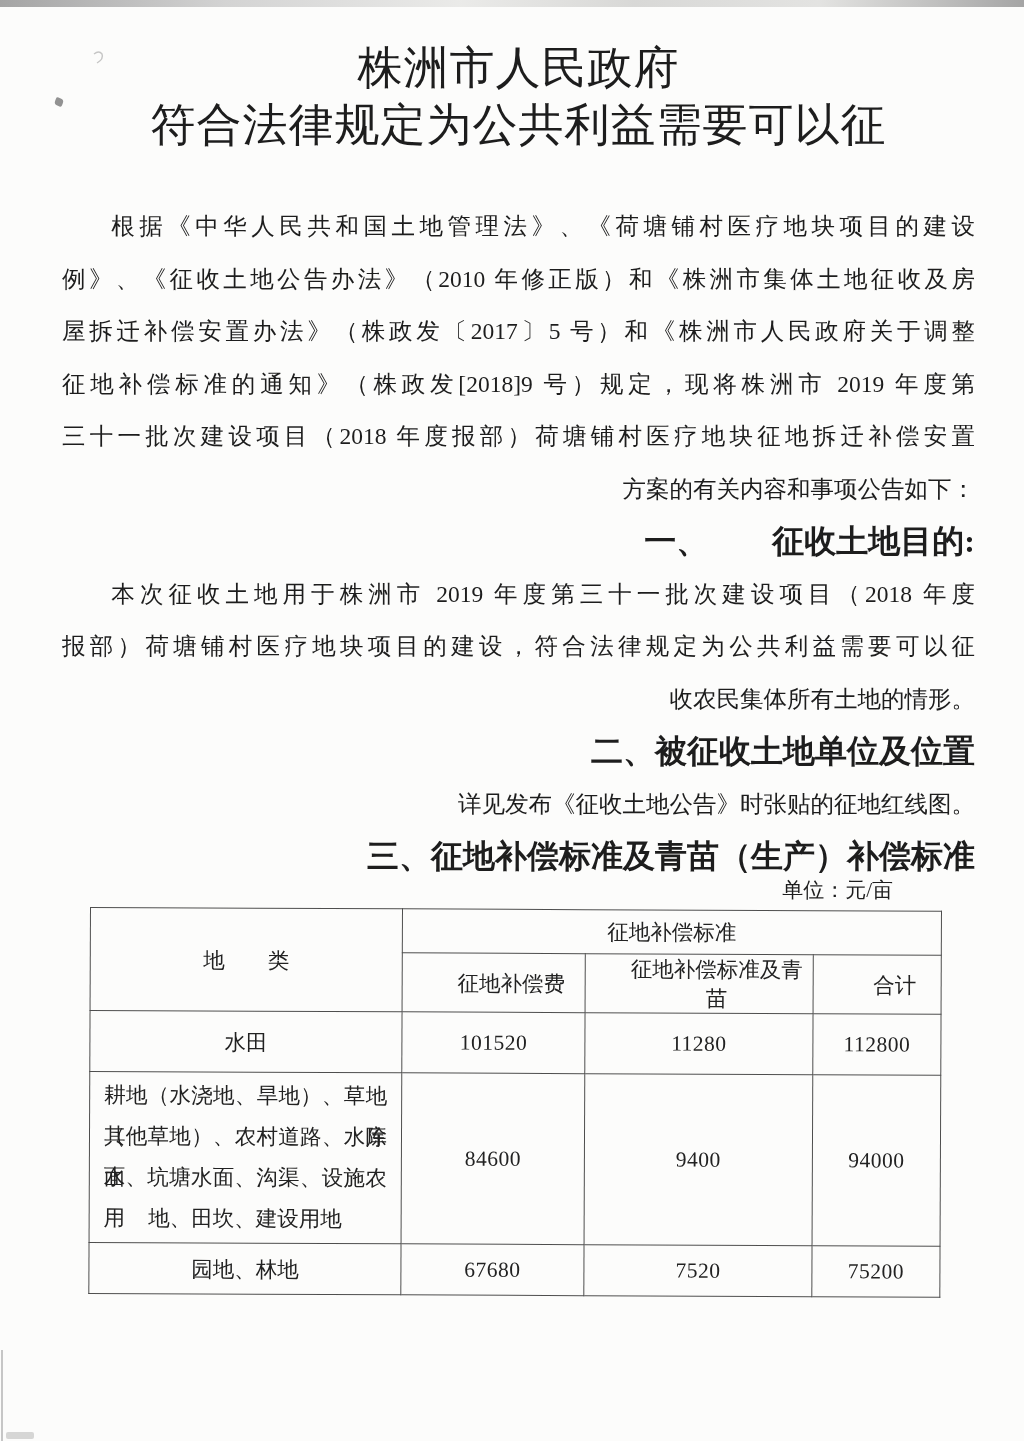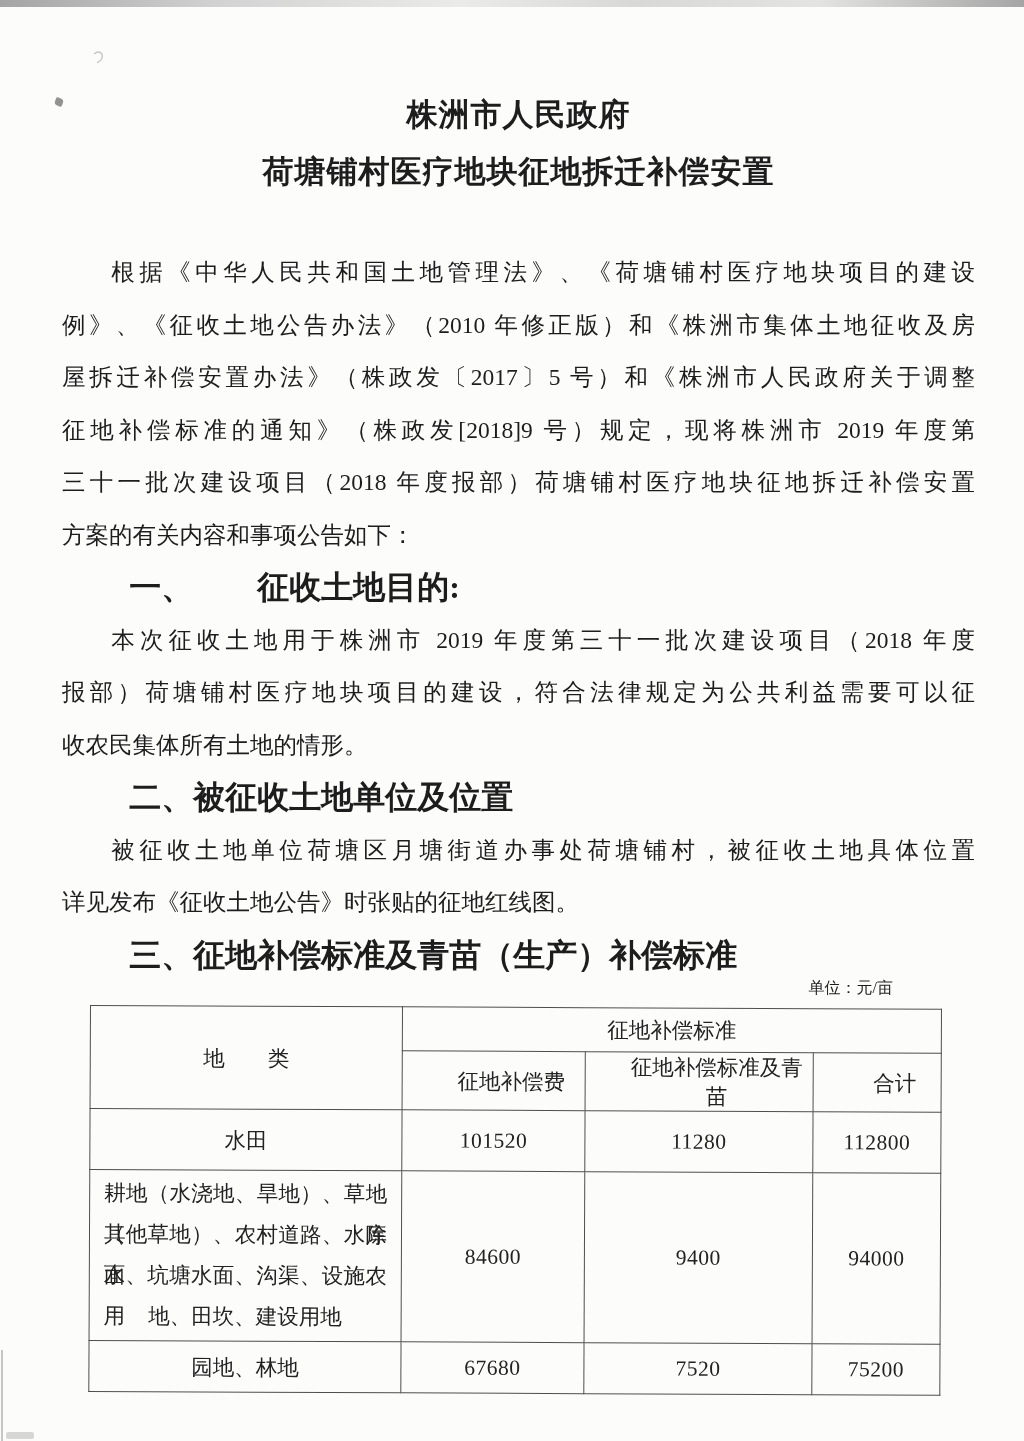--- a/index.html
+++ b/index.html
@@ -26,29 +26,29 @@
   }
   .edge-line-left {
     position:absolute; left:1px; top:1350px; width:2px; height:91px; background:#c6c6c6;
   }
   .smudge-bottom {
     position:absolute; left:6px; top:1432px; width:28px; height:7px; background:#bdbdbd; opacity:.6; border-radius:2px;
   }
 
   .content { position:absolute; left:62px; top:0; width:913px; }
 
-  .title { margin-top:86px; text-align:center; font-weight:700; font-size:31px; line-height:57px; letter-spacing:1px; }
+  .title { margin-top:40px; text-align:center; font-weight:400; font-size:45px; line-height:57px; letter-spacing:1px; }
 
   .body { margin-top:46px; font-size:23.5px; }
-  .line { height:52.5px; line-height:52.5px; }
+  .line { height:52.5px; line-height:52.5px;text-align:right; }
   .jl { text-align:justify; text-align-last:justify; }
   .indent { text-indent:2.1em; }
   .heading { font-weight:700; font-size:32px; }
 
-  .unit { text-align:right; padding-right:82px; font-size:16px; height:26px; line-height:26px; margin-top:-6px; }
+  .unit { text-align:right; padding-right:82px; font-size:21px; height:26px; line-height:26px; margin-top:-6px; }
 
   .tbl-wrap { margin-top:4px; margin-left:28px; width:851px; transform:rotate(0.25deg); transform-origin:0 0; }
   table.comp { border-collapse:collapse; width:851px; table-layout:fixed; }
   table.comp th, table.comp td {
     border:1.3px solid #4e4e4e; padding:0;
     text-align:center; vertical-align:middle;
     font-weight:400; font-size:21.5px; color:#222;
   }
   .col-land  { width:312px; }
   .col-fee   { width:183px; }
@@ -77,41 +77,40 @@
     </svg>
   </div>
   <div class="speck"></div>
   <div class="edge-line-left"></div>
   <div class="smudge-bottom"></div>
 
   <div class="content">
 
     <div class="title">
       <div>株洲市人民政府</div>
-      <div>荷塘铺村医疗地块征地拆迁补偿安置</div>
+      <div>符合法律规定为公共利益需要可以征</div>
     </div>
 
     <div class="body">
 
       <div class="line jl indent">根据《中华人民共和国土地管理法》、《荷塘铺村医疗地块项目的建设</div>
       <div class="line jl">例》、《征收土地公告办法》（2010 年修正版）和《株洲市集体土地征收及房</div>
       <div class="line jl">屋拆迁补偿安置办法》（株政发〔2017〕5 号）和《株洲市人民政府关于调整</div>
       <div class="line jl">征地补偿标准的通知》（株政发[2018]9 号）规定，现将株洲市 2019 年度第</div>
       <div class="line jl">三十一批次建设项目（2018 年度报部）荷塘铺村医疗地块征地拆迁补偿安置</div>
       <div class="line">方案的有关内容和事项公告如下：</div>
 
       <div class="line heading indent">一、　　征收土地目的:</div>
 
       <div class="line jl indent">本次征收土地用于株洲市 2019 年度第三十一批次建设项目（2018 年度</div>
       <div class="line jl">报部）荷塘铺村医疗地块项目的建设，符合法律规定为公共利益需要可以征</div>
       <div class="line">收农民集体所有土地的情形。</div>
 
       <div class="line heading indent">二、被征收土地单位及位置</div>
 
-      <div class="line jl indent">被征收土地单位荷塘区月塘街道办事处荷塘铺村，被征收土地具体位置</div>
       <div class="line">详见发布《征收土地公告》时张贴的征地红线图。</div>
 
       <div class="line heading indent">三、征地补偿标准及青苗（生产）补偿标准</div>
 
       <div class="unit">单位：元/亩</div>
 
       <div class="tbl-wrap">
         <table class="comp">
           <colgroup>
             <col class="col-land">

